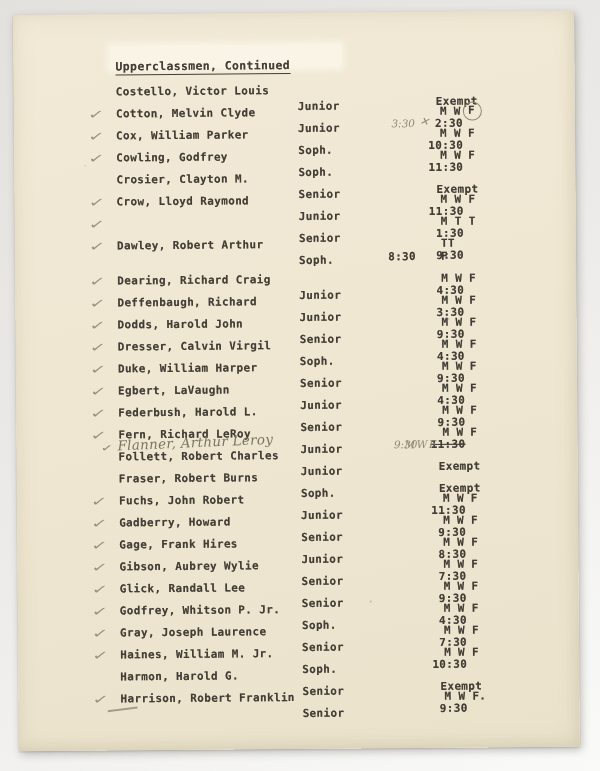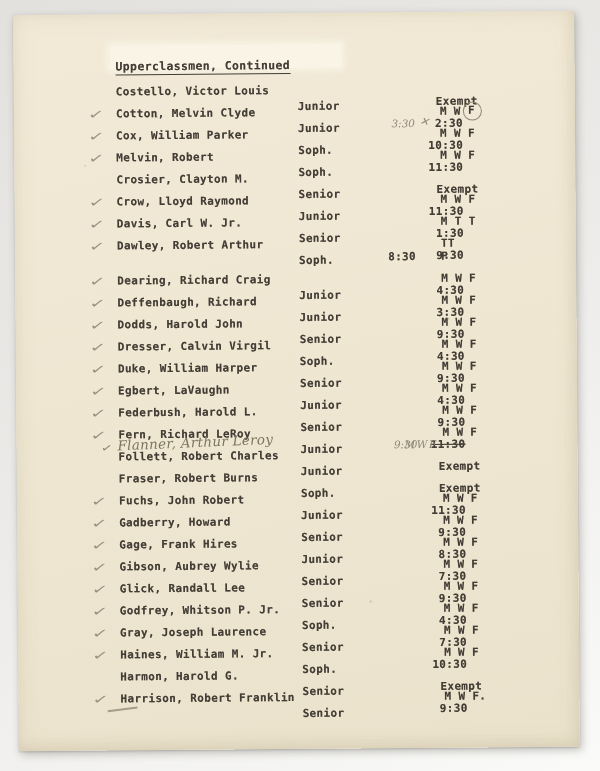--- a/index.html
+++ b/index.html
@@ -107,40 +107,39 @@
       </div>
       <div class="row" style="top: 115px;">
         <span class="mark">✓</span>
         <span class="typed name">Cox, William Parker</span>
         <span class="typed cls">Soph.</span>
         <span class="typed time">10:30</span>
         <span class="typed days">M W F</span>
       </div>
       <div class="row" style="top: 137px;">
         <span class="mark">✓</span>
-        <span class="typed name">Melvin, Robert</span>
+        <span class="typed name">Cowling, Godfrey</span>
         <span class="typed cls">Soph.</span>
         <span class="typed time">11:30</span>
         <span class="typed days">M W F</span>
       </div>
       <div class="row" style="top: 159px;">
         <span class="typed name">Crosier, Clayton M.</span>
         <span class="typed cls">Senior</span>
         <span class="typed time exempt">Exempt</span>
       </div>
       <div class="row" style="top: 181px;">
         <span class="mark">✓</span>
         <span class="typed name">Crow, Lloyd Raymond</span>
         <span class="typed cls">Junior</span>
         <span class="typed time">11:30</span>
         <span class="typed days">M W F</span>
       </div>
       <div class="row" style="top: 203px;">
         <span class="mark">✓</span>
-        <span class="typed name">Davis, Carl W. Jr.</span>
         <span class="typed cls">Senior</span>
         <span class="typed time">1:30</span>
         <span class="typed days">M T T</span>
       </div>
       <div class="row" style="top: 225px;">
         <span class="mark">✓</span>
         <span class="typed name">Dawley, Robert Arthur</span>
         <span class="typed cls">Soph.</span>
         <span class="typed time">9:30</span>
         <span class="typed days">TT</span>

